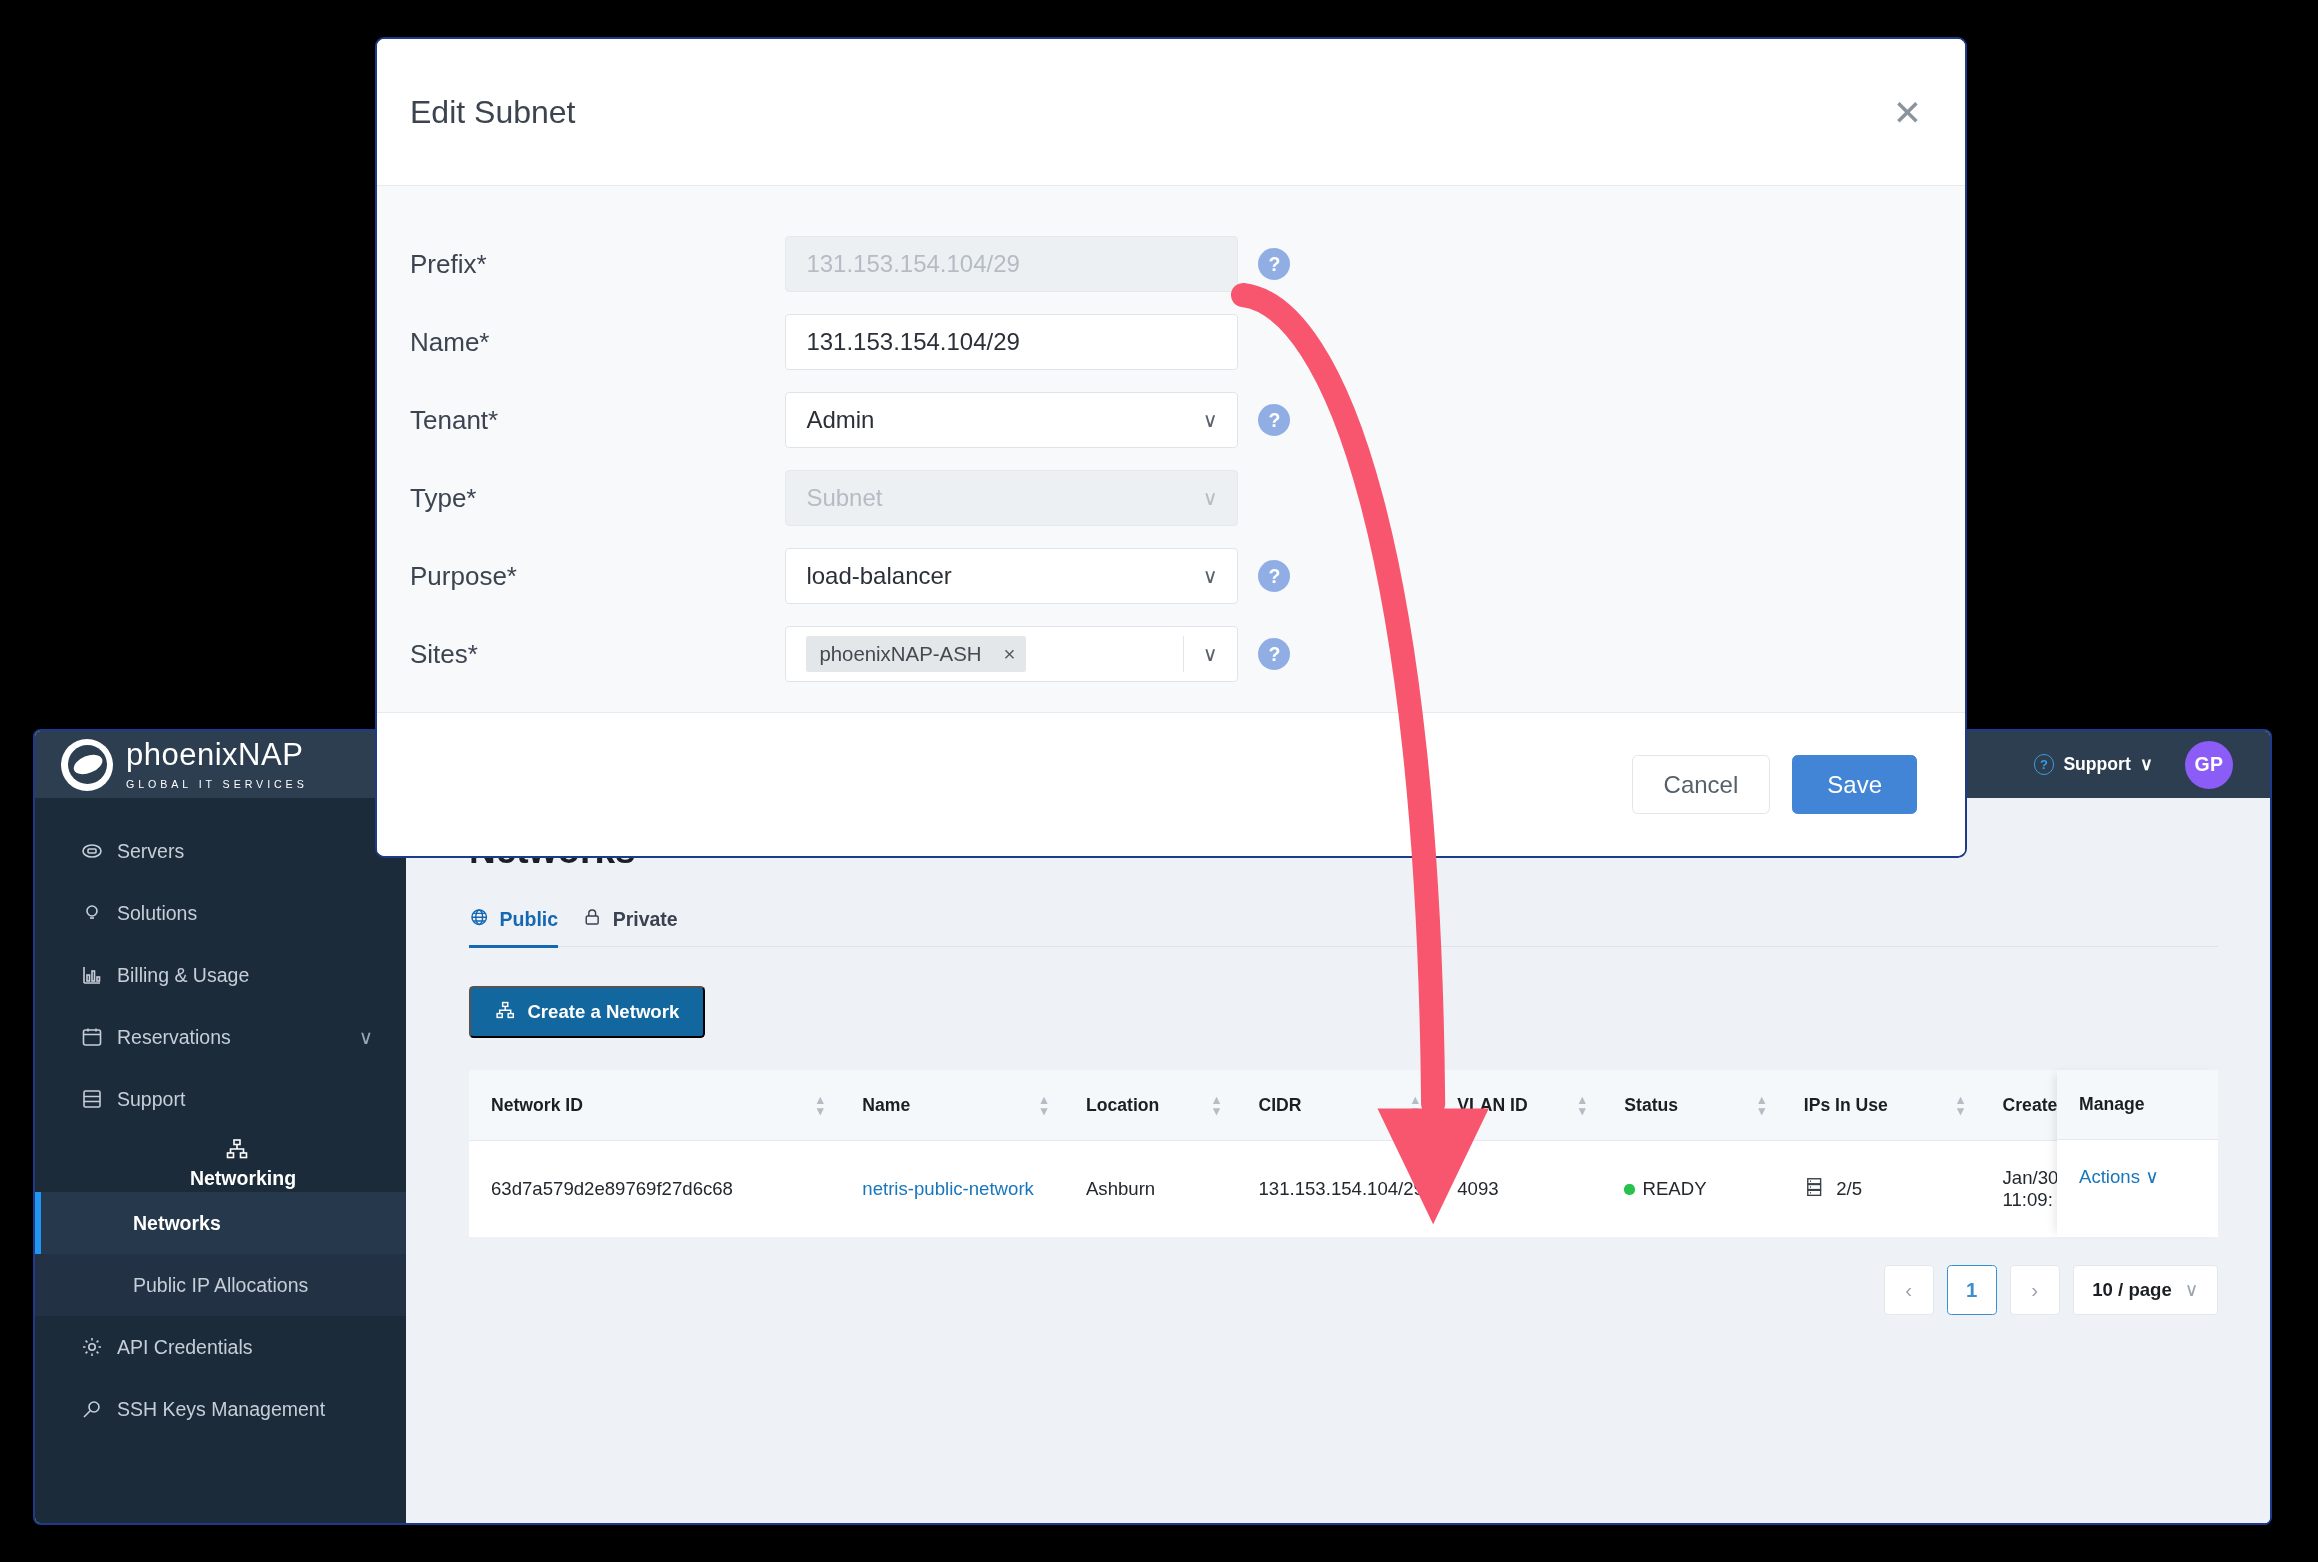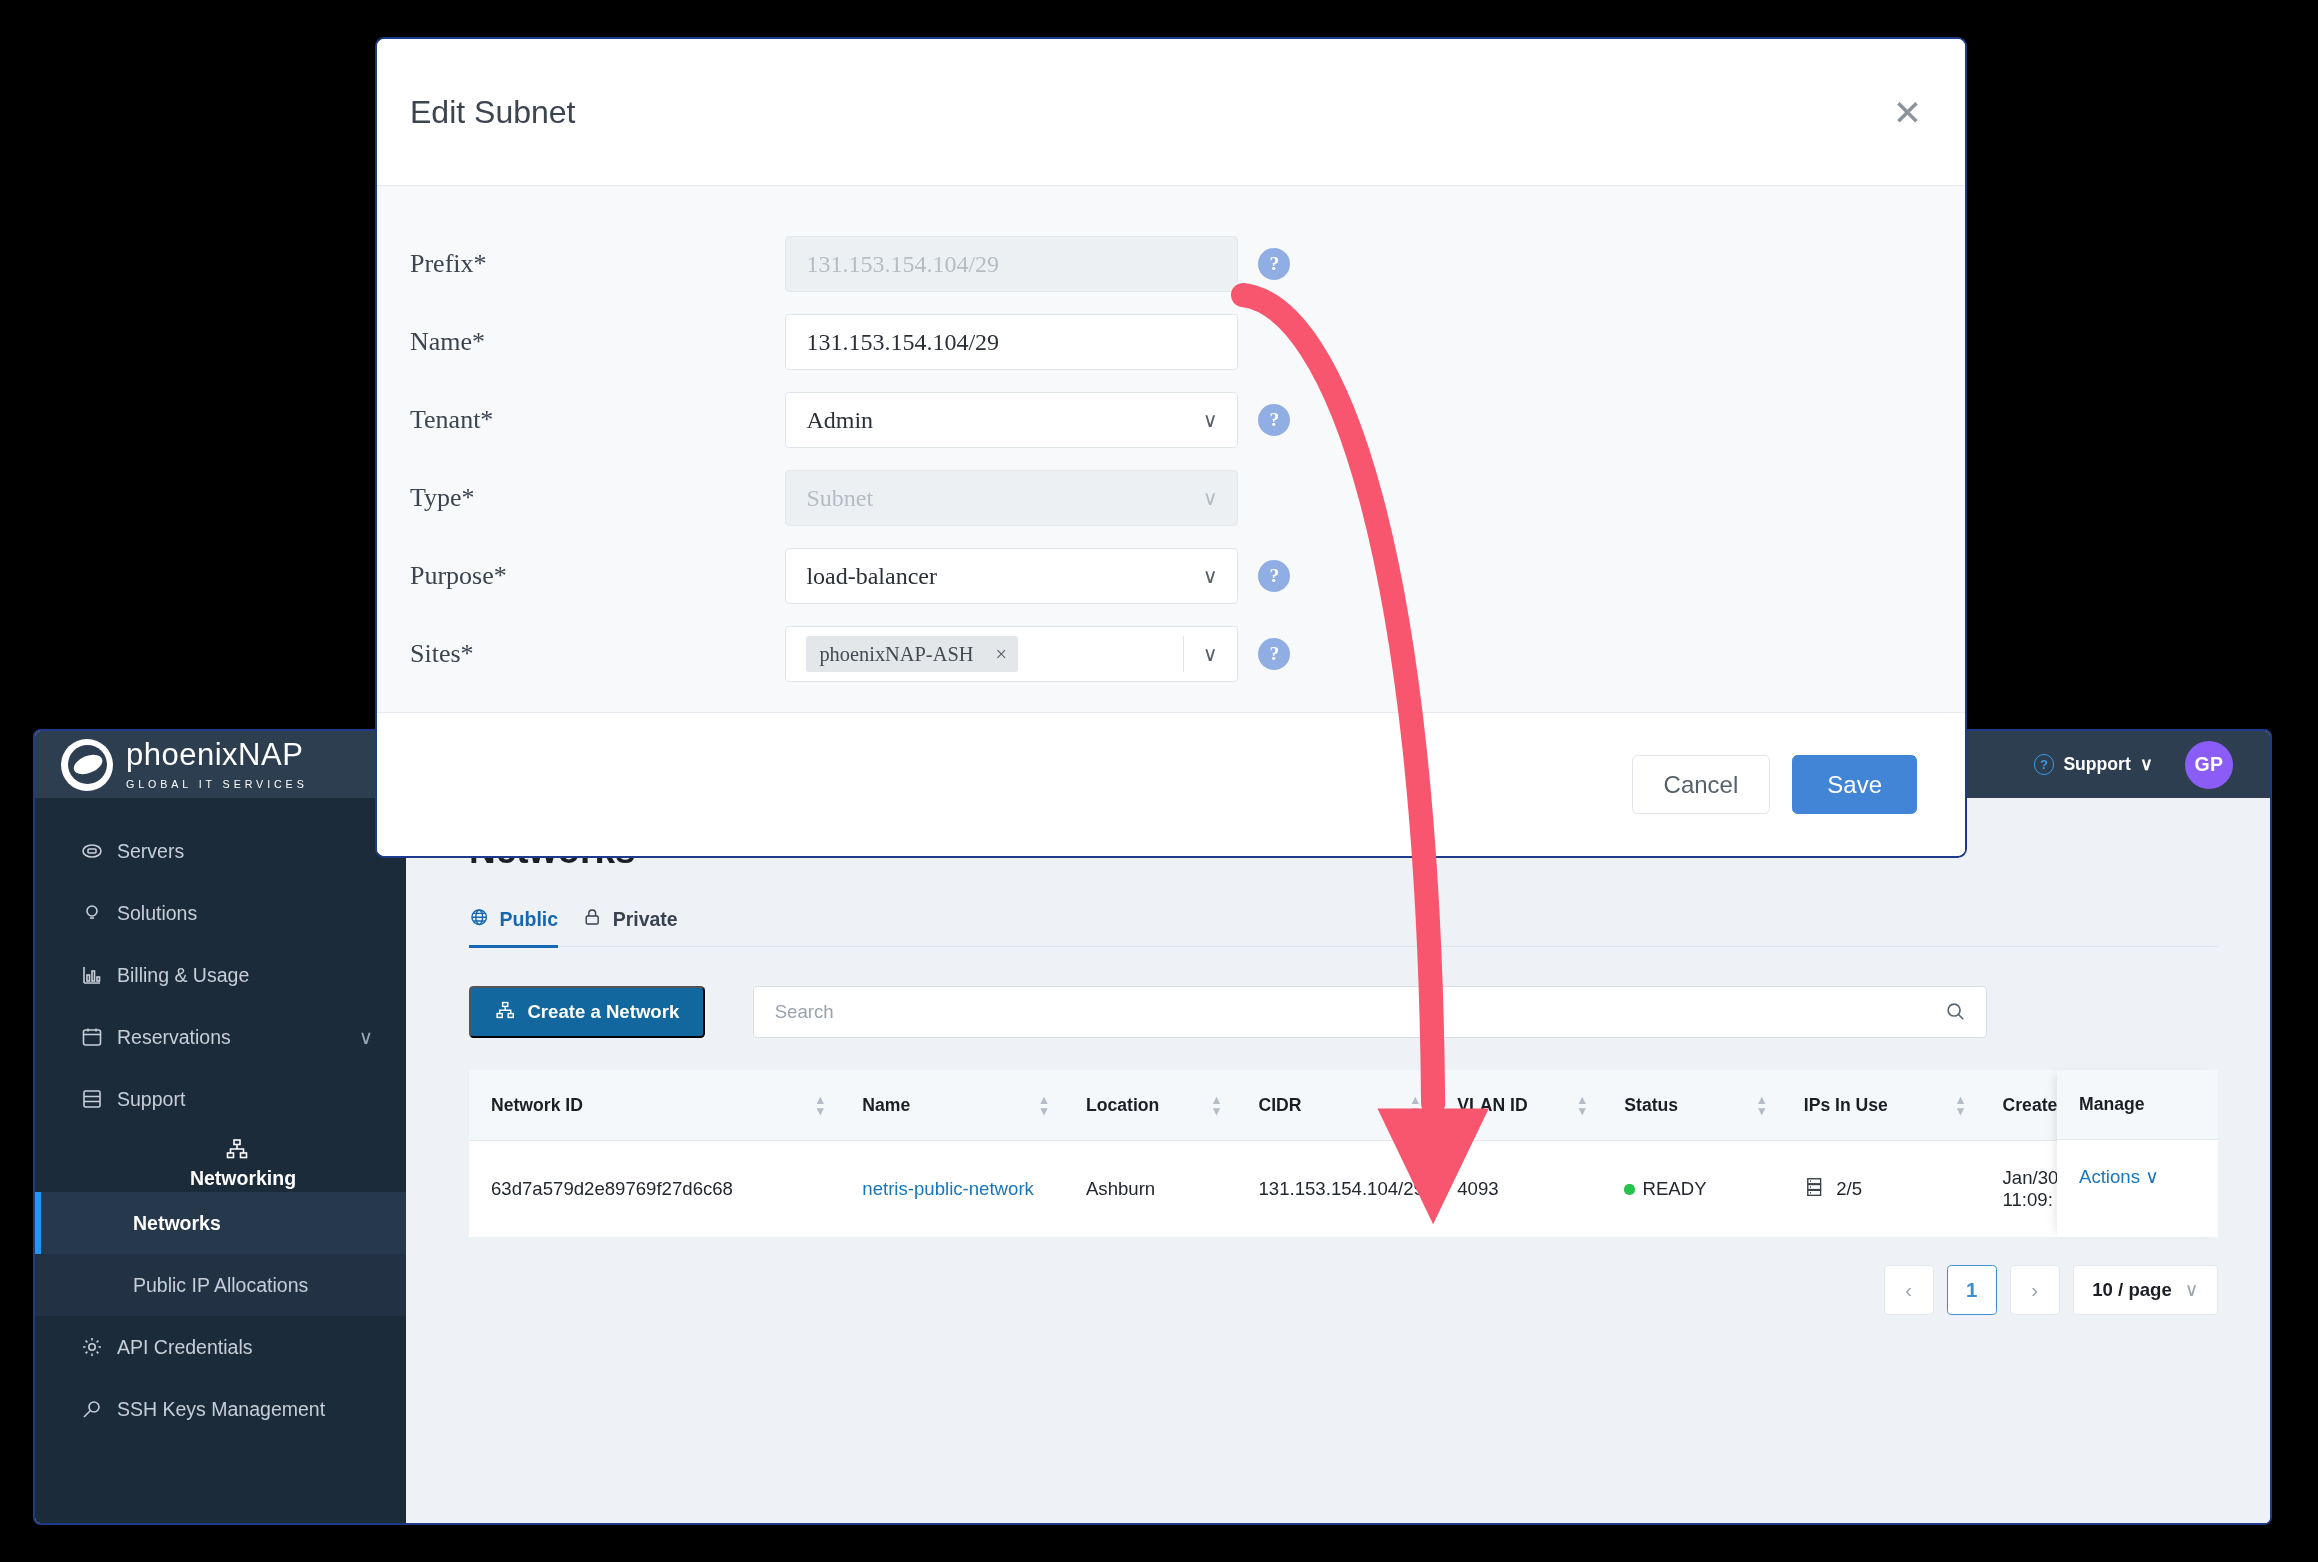--- a/index.html
+++ b/index.html
@@ -247,21 +247,21 @@
   }
   #modal-header {
     height: 147px; flex: 0 0 147px;
     background: #fff;
     border-bottom: 0.9px solid #e7ebf0;
     display: flex; align-items: center;
     padding: 0 43px 0 33px;
   }
   #modal-title { font-size: 32px; color: #3c4450; font-weight: 400; }
   #modal-close { margin-left:auto; font-size: 35px; color:#8b939d; line-height: 1; font-weight: 300; }
-  #modal-body { flex: 1 1 auto; padding: 39px 0 0 0; font-family: Liberation Serif, serif; }
+  #modal-body { flex: 1 1 auto; padding: 39px 0 0 0; }
   .frow {
     display: flex; align-items: center;
     height: 78px;
     padding-left: 33px;
   }
   .flabel { width: 375px; flex: 0 0 375px; font-size: 26px; color: #3c4450; }
   .fctl { width: 453px; flex: 0 0 453px; height: 56px; position: relative; }
   .finput {
     width: 100%; height: 100%;
     border: 0.9px solid #dfe4ea; border-radius: 4.6px;
@@ -463,29 +463,20 @@
             <span>
               <svg width="20.4" height="20.4" viewBox="0 0 24 24" fill="none" stroke="#ffffff" stroke-width="1.7">
                   <rect x="9" y="3" width="6" height="4.5"></rect>
                   <rect x="2.5" y="16" width="6" height="4.5"></rect>
                   <rect x="15.5" y="16" width="6" height="4.5"></rect>
                   <path d="M12 7.5v4.5M5.5 16v-4h13v4"></path>
                 </svg>
             </span>
             <span>Create a Network</span>
           </button>
-          <div id="search-wrap">
-            <input id="search-input" type="text" placeholder="Search" style="">
-            <span class="search-ico">
-              <svg width="22" height="22" viewBox="0 0 24 24" fill="none" stroke="#5b6673" stroke-width="1.8">
-                  <circle cx="11" cy="11" r="6.5"></circle>
-                  <path d="M15.8 15.8L21 21"></path>
-                </svg>
-            </span>
-          </div>
         </div>
 
         <div id="table-wrap">
           <table>
             <colgroup>
               <col style="width:269px">
                 <col style="width:162px">
                 <col style="width:125px">
               <col style="width:144px">
                 <col style="width:121px">

